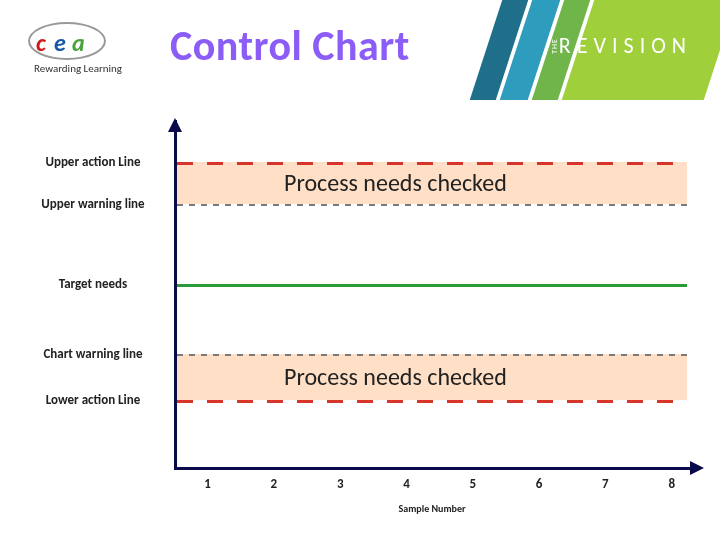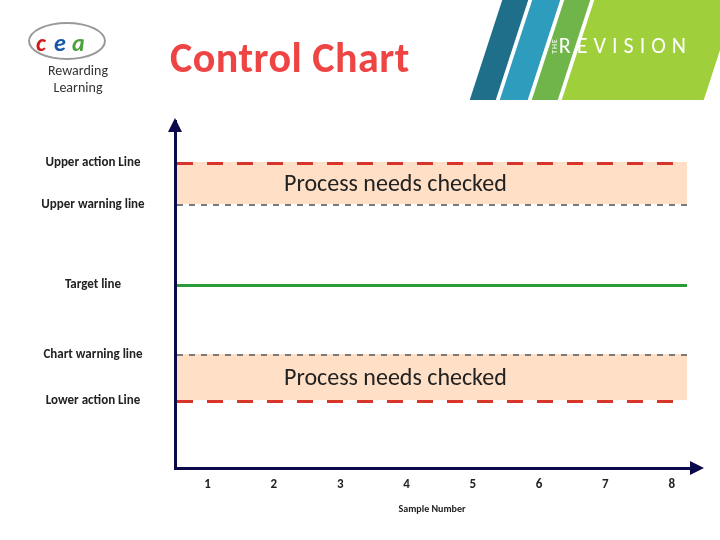--- a/index.html
+++ b/index.html
@@ -29,30 +29,30 @@
     width: 78px; height: 38px;
     border: 2px solid #999;
     border-radius: 50%;
     background: #fff;
     position: relative;
   }
   .logo-cea .c { position:absolute; left:6px; top:4px; font-weight:bold; font-style:italic; font-size:24px; color:#d01b1b; }
   .logo-cea .e { position:absolute; left:24px; top:4px; font-weight:bold; font-style:italic; font-size:24px; color:#1558a6; }
   .logo-cea .a { position:absolute; left:42px; top:4px; font-weight:bold; font-style:italic; font-size:24px; color:#4aa13a; }
   .logo-cea .label {
-    font-size:14px; color:#333; text-align:center; width:100px; margin-top:2px;
+    font-size:11px; color:#333; text-align:center; width:100px; margin-top:2px;
   }
 
   .title {
     position: absolute;
     left: 170px;
-    top: 32px;
+    top: 20px;
     font-size: 42px;
     font-weight: 600;
-    color: #ef4444;
+    color: #8b5cf6;
     letter-spacing: 0.5px;
   }
 
   .stripes {
     position: absolute;
     right: 0;
     top: 0;
     height: 100px;
     width: 300px;
   }
@@ -233,21 +233,21 @@
     <span class="the">THE</span>
     <span>REVISION</span>
   </div>
 </div>
 
 <div class="chart">
 
   <div class="side-labels">
     <div class="side-label" style="top:42px">Upper action Line</div>
     <div class="side-label" style="top:84px">Upper warning line</div>
-    <div class="side-label" style="top:164px">Target line</div>
+    <div class="side-label" style="top:164px">Target needs</div>
     <div class="side-label" style="top:234px">Chart warning line</div>
     <div class="side-label" style="top:280px">Lower action Line</div>
   </div>
 
   <div class="plot">
     <div class="y-axis"></div>
     <div class="y-arrow"></div>
     <div class="x-axis"></div>
     <div class="x-arrow"></div>
 

